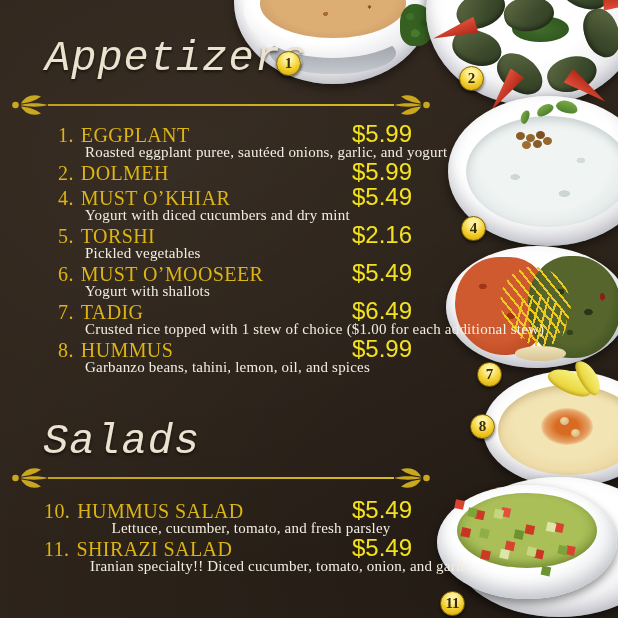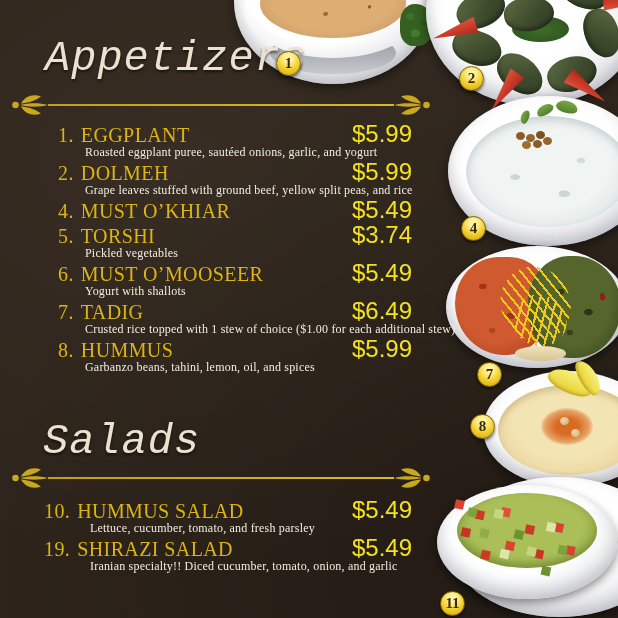--- a/index.html
+++ b/index.html
@@ -24,27 +24,27 @@
   
   .divider{position:absolute;left:12px;width:418px;height:26px;display:flex;align-items:center;}
   #divider-appetizers{top:92px;}
   #divider-salads{top:465px;}
   .divider .line{flex:1;height:2px;background:linear-gradient(to right,#bfa01a,#d6ba24);}
   .orn{flex:0 0 auto;display:block;}
   .orn.left{transform:scaleX(-1);}
   
   .items{position:absolute;}
   #list-appetizers{left:58px;top:123px;width:354px;}
-  #list-salads{left:44px;top:499px;width:368px;}
+  #list-salads{left:44px;top:499px;width:368px;text-align:center;}
   .item{margin-bottom:2px;}
   .row{display:flex;align-items:baseline;line-height:22px;white-space:nowrap;}
   .inum,.iname{font-size:20px;color:#dcb514;letter-spacing:.4px;}
   .inum{margin-right:7px;}
   .iprice{margin-left:auto;font-family:"Liberation Sans",sans-serif;font-size:24px;color:#f3e11f;}
-  .idesc{font-size:12px;line-height:13px;color:#f3eee2;white-space:nowrap;letter-spacing:.2px;}
+  .idesc{font-size:15px;line-height:13px;color:#f3eee2;white-space:nowrap;letter-spacing:.2px;}
   #list-appetizers .idesc{margin-left:27px;}
   #list-salads .idesc{margin-left:46px;}
   
   .photo{position:absolute;}
   .plate{
     position:absolute;border-radius:50%;
     background:radial-gradient(ellipse at 42% 32%, #ffffff 48%, #ededf0 70%, #d2d2d7 90%, #c3c3c8 100%);
     box-shadow:inset 0 -8px 16px rgba(110,112,125,.35), 0 4px 10px rgba(0,0,0,.45);
   }
   
@@ -266,34 +266,34 @@
         <span class="iprice">$5.99</span>
       </div>
       <div class="idesc">Roasted eggplant puree, sautéed onions, garlic, and yogurt</div>
     </div>
     <div class="item">
       <div class="row">
         <span class="inum">2.</span>
         <span class="iname">DOLMEH</span>
         <span class="iprice">$5.99</span>
       </div>
-      <div class="idesc">Grape leaves stuffed with ground beef, yellow split peas, and rice</div>
     </div>
     <div class="item">
       <div class="row">
         <span class="inum">4.</span>
         <span class="iname">MUST O’KHIAR</span>
         <span class="iprice">$5.49</span>
       </div>
+      <div class="idesc">Yogurt with diced cucumbers and dry mint</div>
     </div>
     <div class="item">
       <div class="row">
         <span class="inum">5.</span>
         <span class="iname">TORSHI</span>
-        <span class="iprice">$3.74</span>
+        <span class="iprice">$2.16</span>
       </div>
       <div class="idesc">Pickled vegetables</div>
     </div>
     <div class="item">
       <div class="row">
         <span class="inum">6.</span>
         <span class="iname">MUST O’MOOSEER</span>
         <span class="iprice">$5.49</span>
       </div>
       <div class="idesc">Yogurt with shallots</div>
@@ -338,21 +338,21 @@
     <div class="item">
       <div class="row">
         <span class="inum">10.</span>
         <span class="iname">HUMMUS SALAD</span>
         <span class="iprice">$5.49</span>
       </div>
       <div class="idesc">Lettuce, cucumber, tomato, and fresh parsley</div>
     </div>
     <div class="item">
       <div class="row">
-        <span class="inum">19.</span>
+        <span class="inum">11.</span>
         <span class="iname">SHIRAZI SALAD</span>
         <span class="iprice">$5.49</span>
       </div>
       <div class="idesc">Iranian specialty!! Diced cucumber, tomato, onion, and garlic</div>
     </div>
   </div>
 
 </div>
 
 </body></html>

